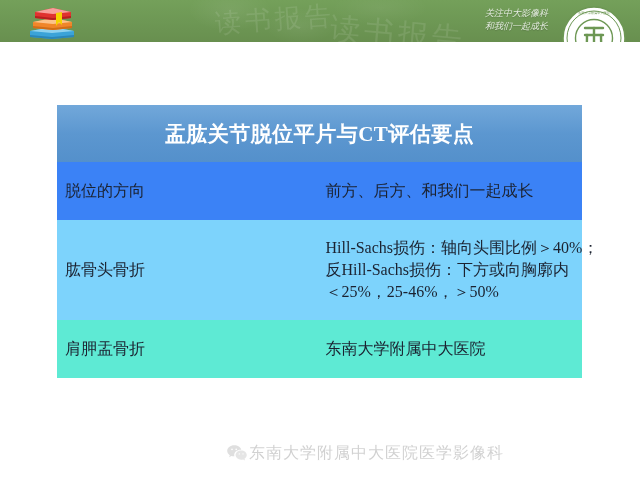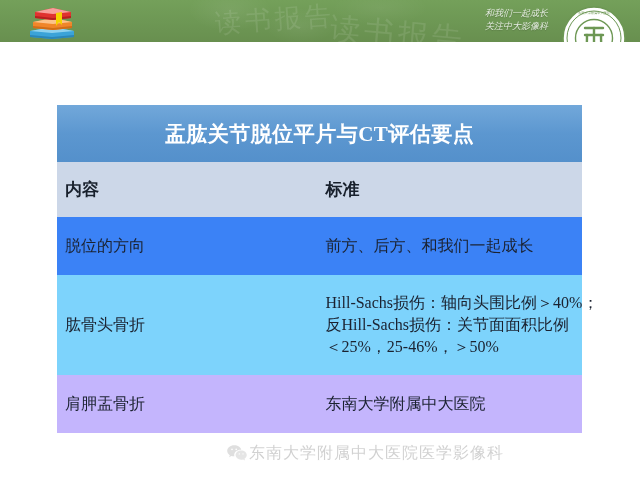--- a/index.html
+++ b/index.html
@@ -118,21 +118,21 @@
   .row-head td {
     background: #ccd7e8;
     height: 31px;
     font-size: 17px;
     font-weight: bold;
     color: #18202c;
     font-family: "Liberation Serif", "DejaVu Serif", serif;
   }
   .row-a td { background: #3b82f6; }
   .row-b td { background: #7dd3fc; }
-  .row-c td { background: #c4b5fd; }
+  .row-c td { background: #5eead4; }
 
   .col-a {
     width: 170px;
     padding-left: 8px !important;
     font-size: 16px;
     color: #1b2230;
   }
   .col-b {
     padding-left: 6px !important;
     font-size: 16px;
@@ -194,22 +194,22 @@
         <path d="M9 10 L27 12 L45 10 L45 12 L27 14 L9 12 Z" fill="#b61f1f"></path>
 
         <path d="M30 7 L36 6 L36 19 L33 16 L30 20 Z" fill="#f5d200"></path>
       </g>
     </svg>
   </span>
 
   <div class="brand-title">周三读书报告</div>
 
   <div class="slogan">
+    <div>关注中大影像科</div>
     <div>和我们一起成长</div>
-    <div>关注中大影像科</div>
   </div>
 
   <span class="univ-seal">
     <svg viewBox="0 0 68 68" width="68" height="68" aria-hidden="true">
       <circle cx="34" cy="34" r="31" fill="#ffffff" stroke="#6d9754" stroke-width="1.6"></circle>
       <circle cx="34" cy="34" r="27" fill="none" stroke="#6d9754" stroke-width="1"></circle>
       <circle cx="34" cy="34" r="18.5" fill="none" stroke="#6d9754" stroke-width="1.4"></circle>
       <g fill="none" stroke="#6d9754" stroke-width="2.4" stroke-linecap="round">
         <path d="M25 24 L43 24"></path>
         <path d="M34 24 L34 46"></path>
@@ -224,38 +224,34 @@
     </svg>
   </span>
 </div>
 
 <div class="table-wrap">
   <table class="info">
     <tbody>
         <tr>
       <td class="tbl-title" colspan="2">盂肱关节脱位平片与CT评估要点</td>
     </tr>
-    <tr class="row-head">
-      <td class="col-a">内容</td>
-      <td class="col-b">标准</td>
-    </tr>
     <tr class="row-a">
       <td class="col-a">脱位的方向</td>
       <td class="col-b">
         <span class="cell-lines">
           <span>前方、后方、和我们一起成长</span>
         </span>
       </td>
     </tr>
     <tr class="row-b">
       <td class="col-a">肱骨头骨折</td>
       <td class="col-b">
         <span class="cell-lines">
           <span>Hill-Sachs损伤：轴向头围比例＞40%；</span>
-          <span>反Hill-Sachs损伤：关节面面积比例</span>
+          <span>反Hill-Sachs损伤：下方或向胸廓内</span>
           <span>＜25%，25-46%，＞50%</span>
         </span>
       </td>
     </tr>
     <tr class="row-c">
       <td class="col-a">肩胛盂骨折</td>
       <td class="col-b">
         <span class="cell-lines">
           <span>东南大学附属中大医院</span>
         </span>

